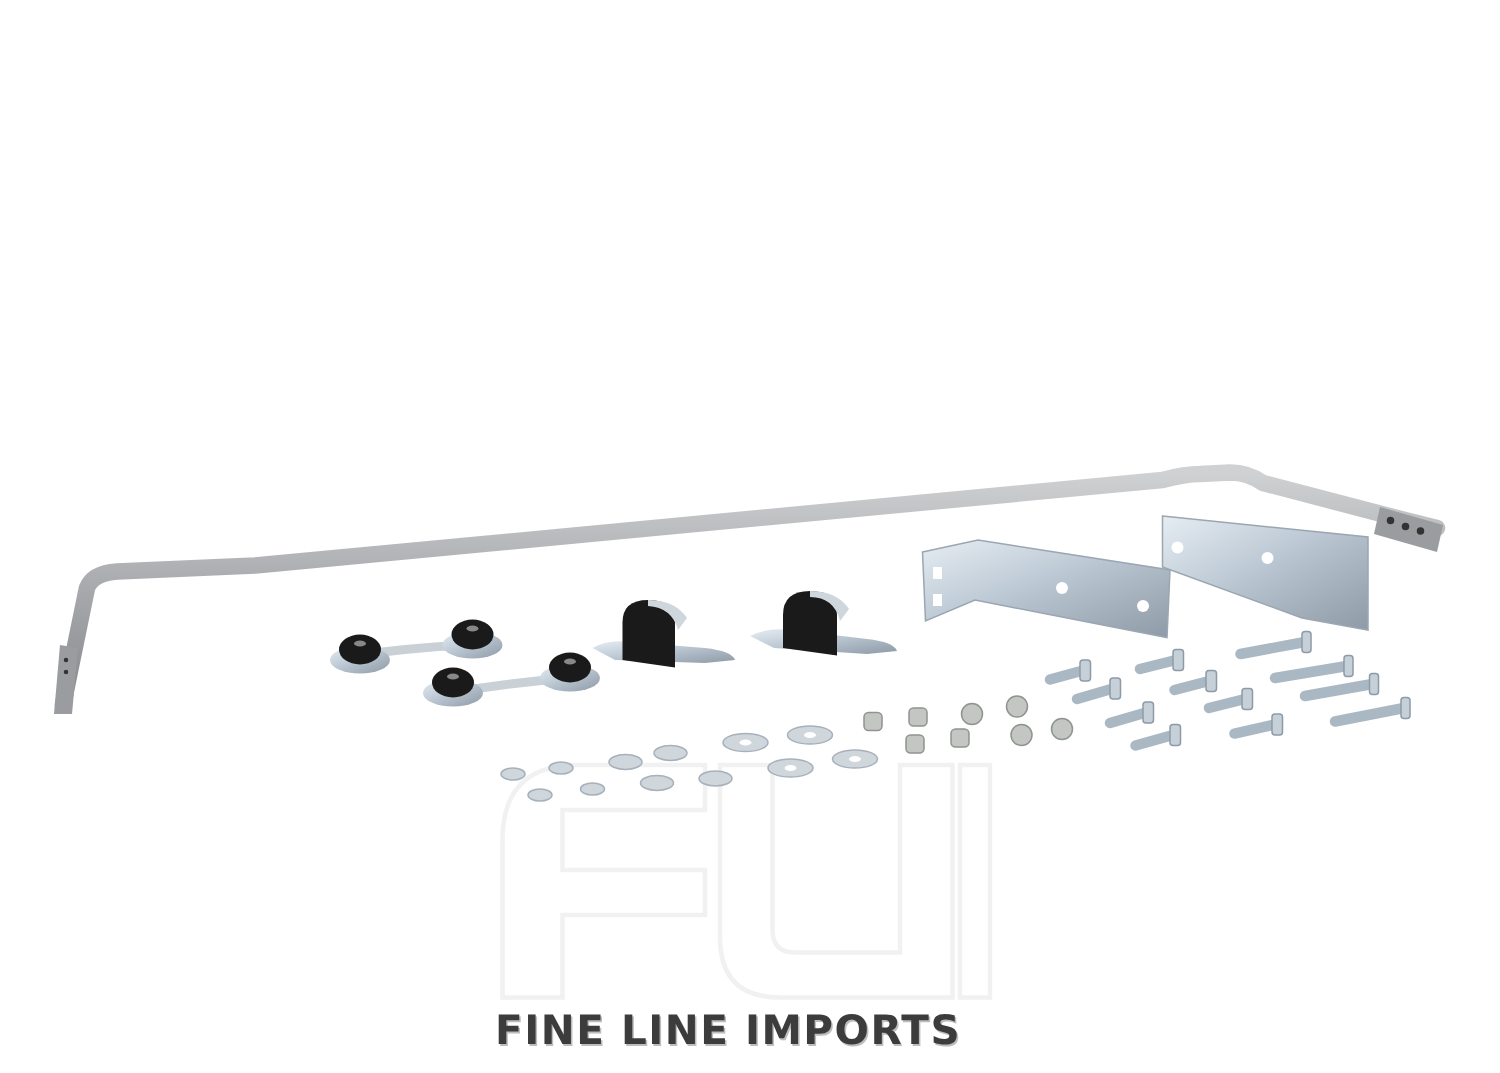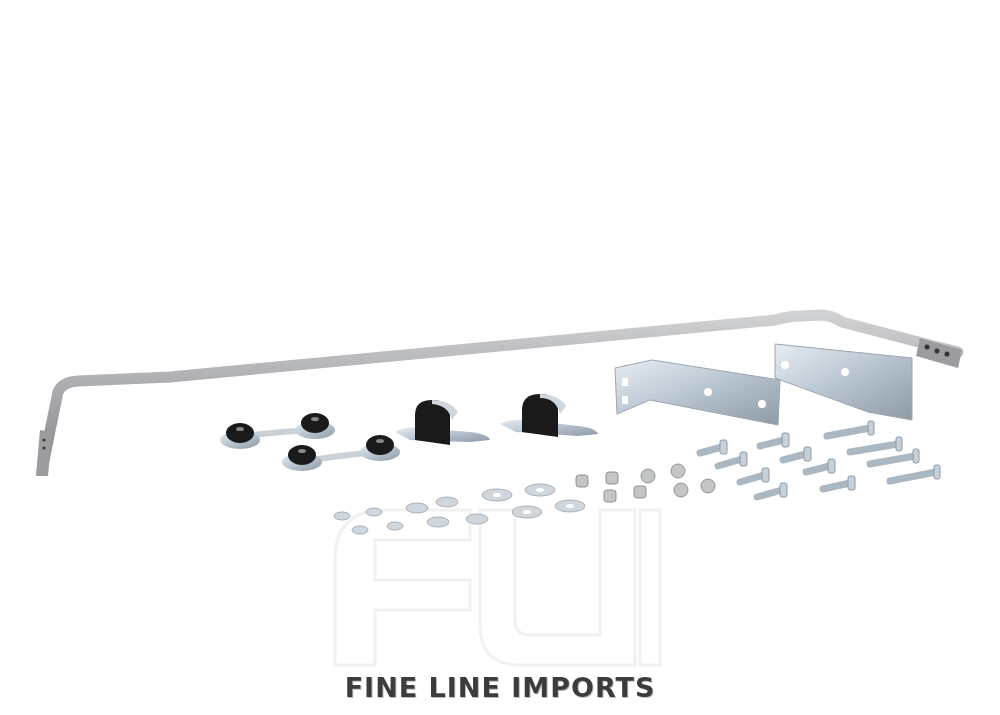--- a/index.html
+++ b/index.html
@@ -1,18 +1,18 @@
 <!DOCTYPE html>
 <html><head>
 <meta charset="utf-8">
 <style>
   html,body{margin:0;padding:0;background:#ffffff;}
   body{width:1000px;height:715px;position:relative;overflow:hidden;font-family:"Liberation Sans",sans-serif;}
   #scene{position:absolute;left:0;top:0;width:1000px;height:715px;}
-  .brand{position:absolute;left:330px;top:672px;width:340px;text-align:center;font-family:"DejaVu Sans",sans-serif;font-weight:bold;font-size:27px;letter-spacing:1px;color:#3c3c3c;text-shadow:1px 1px 0 #bdbdbd;}
+  .brand{position:absolute;left:330px;top:672px;width:340px;font-family:"DejaVu Sans",sans-serif;font-weight:bold;font-size:27px;letter-spacing:1px;color:#3c3c3c;text-shadow:1px 1px 0 #bdbdbd;}
 </style>
 </head>
 <body>
 
 <svg id="scene" viewBox="0 0 1000 715" xmlns="http://www.w3.org/2000/svg">
   <defs>
     <linearGradient id="bar" x1="0" y1="0" x2="0" y2="1">
       <stop offset="0" stop-color="#cfd1d3"></stop>
       <stop offset="0.5" stop-color="#a7a9ac"></stop>
       <stop offset="1" stop-color="#86888b"></stop>

